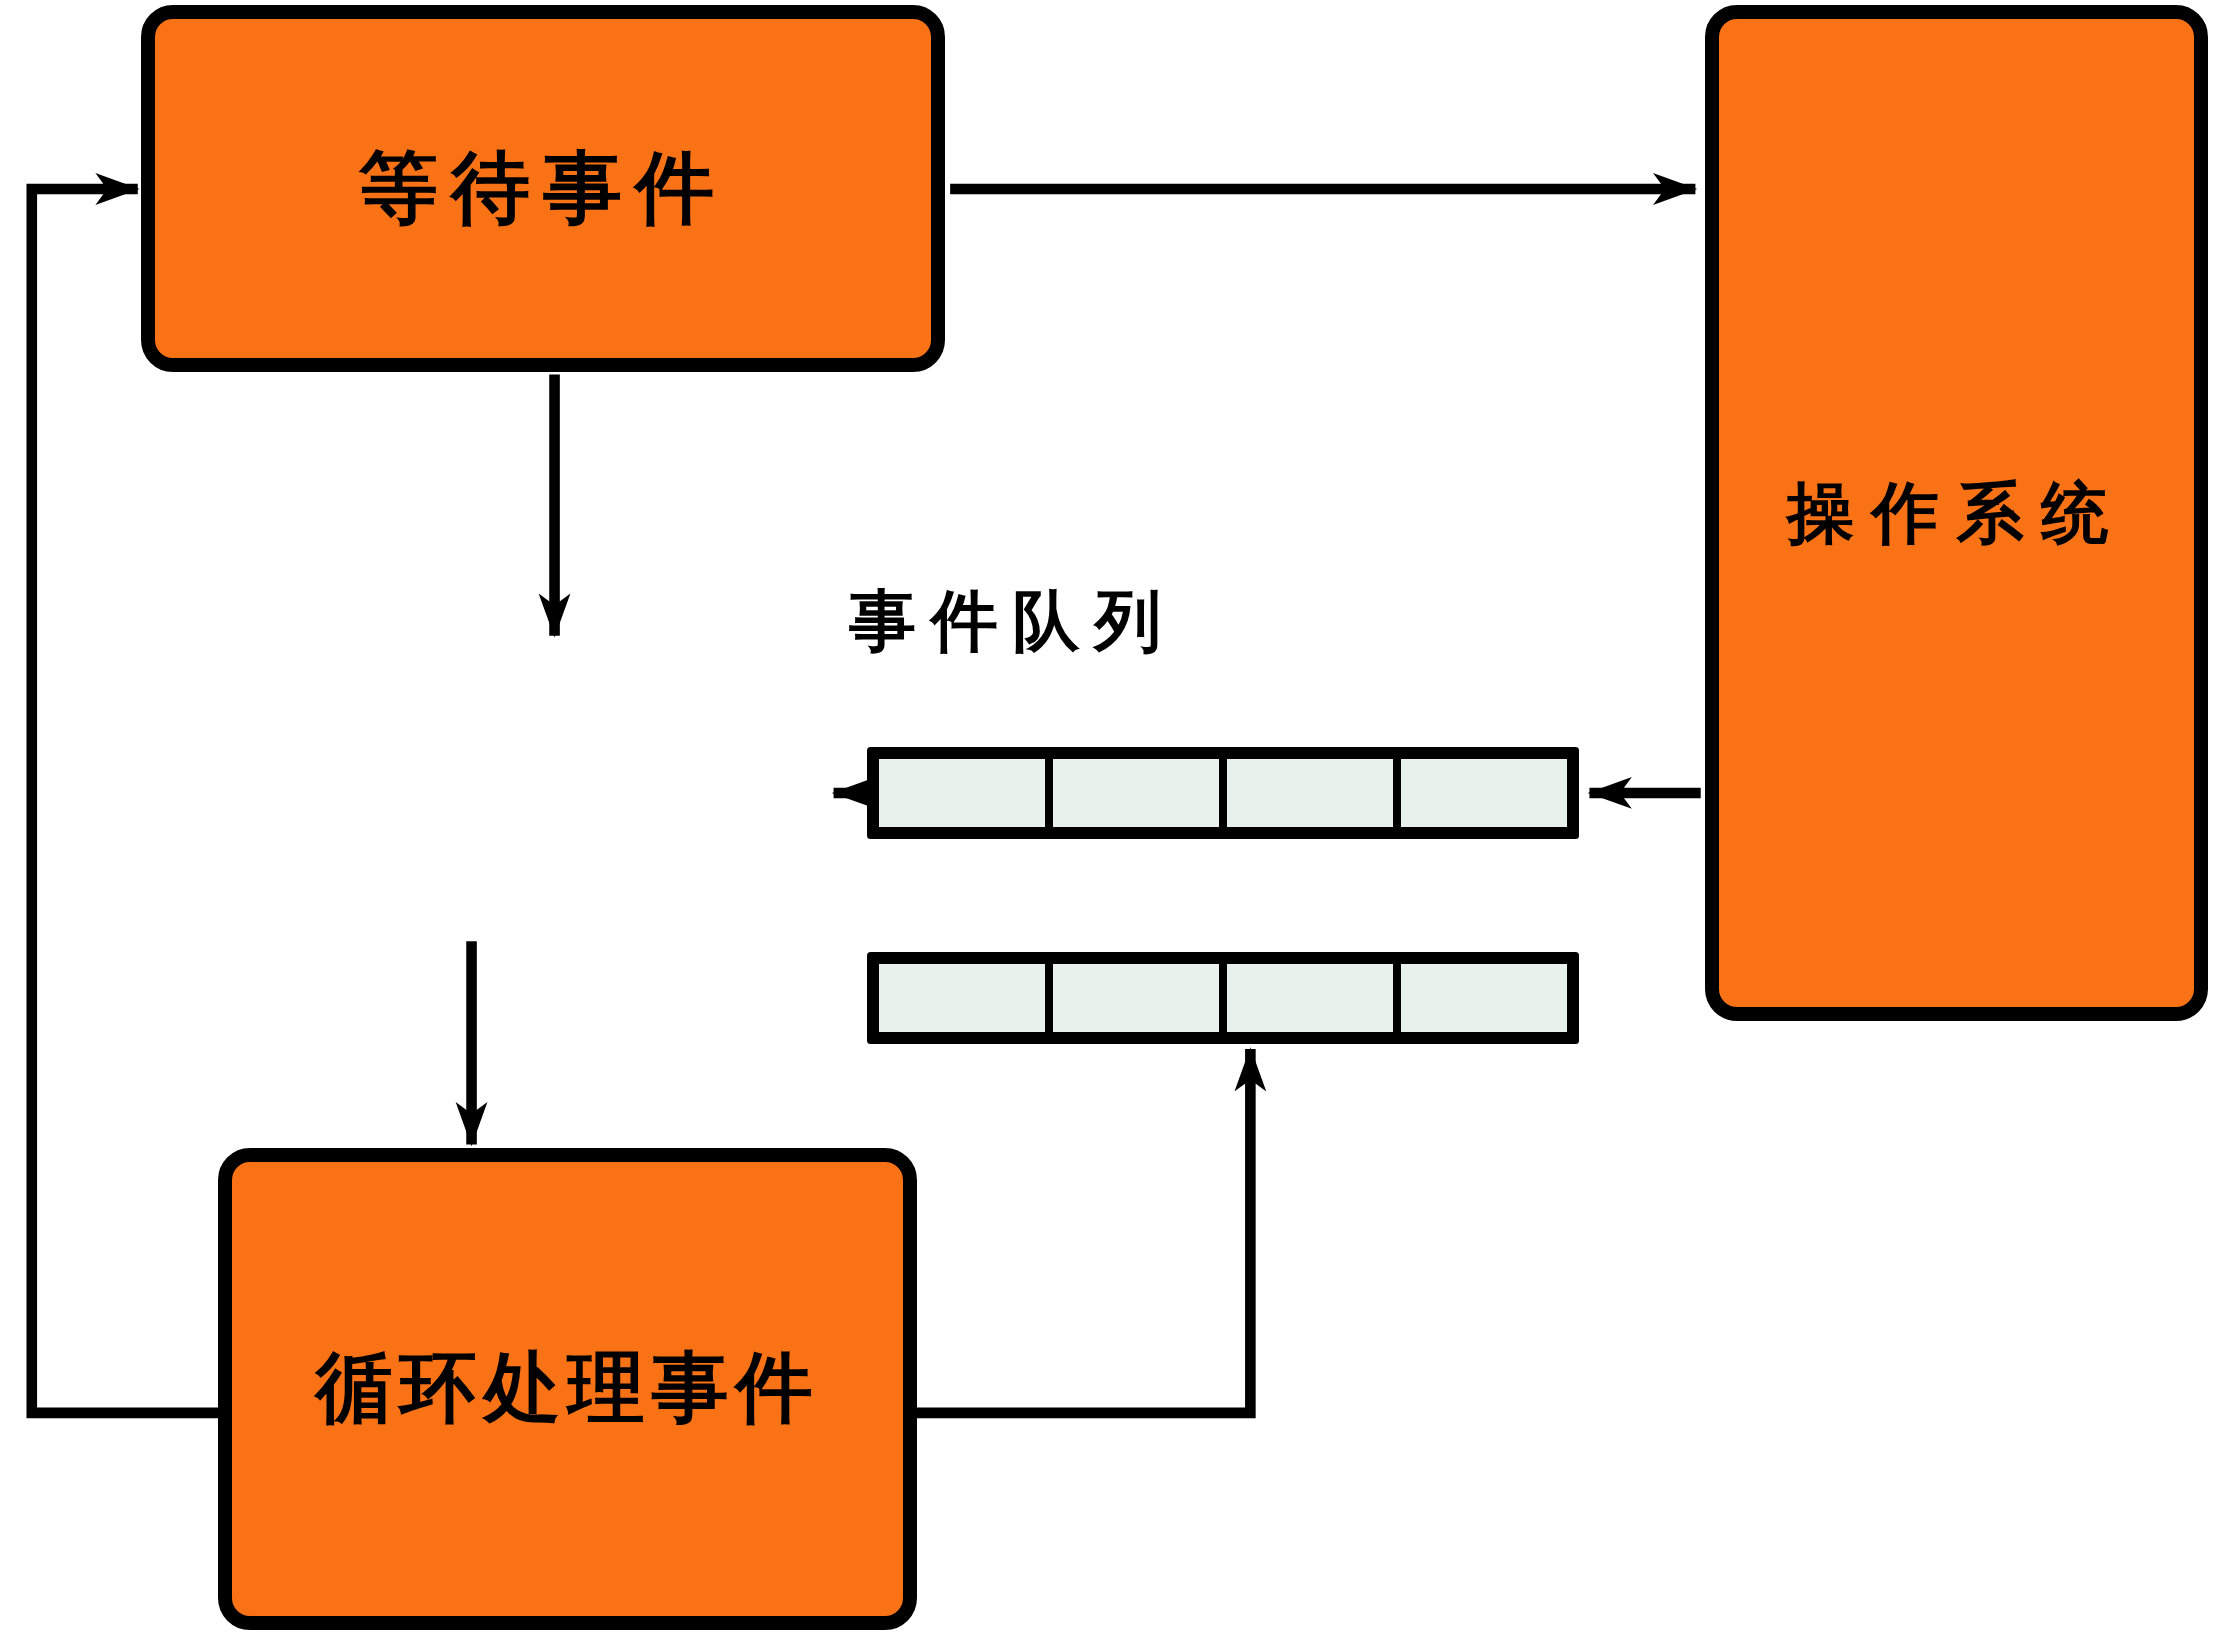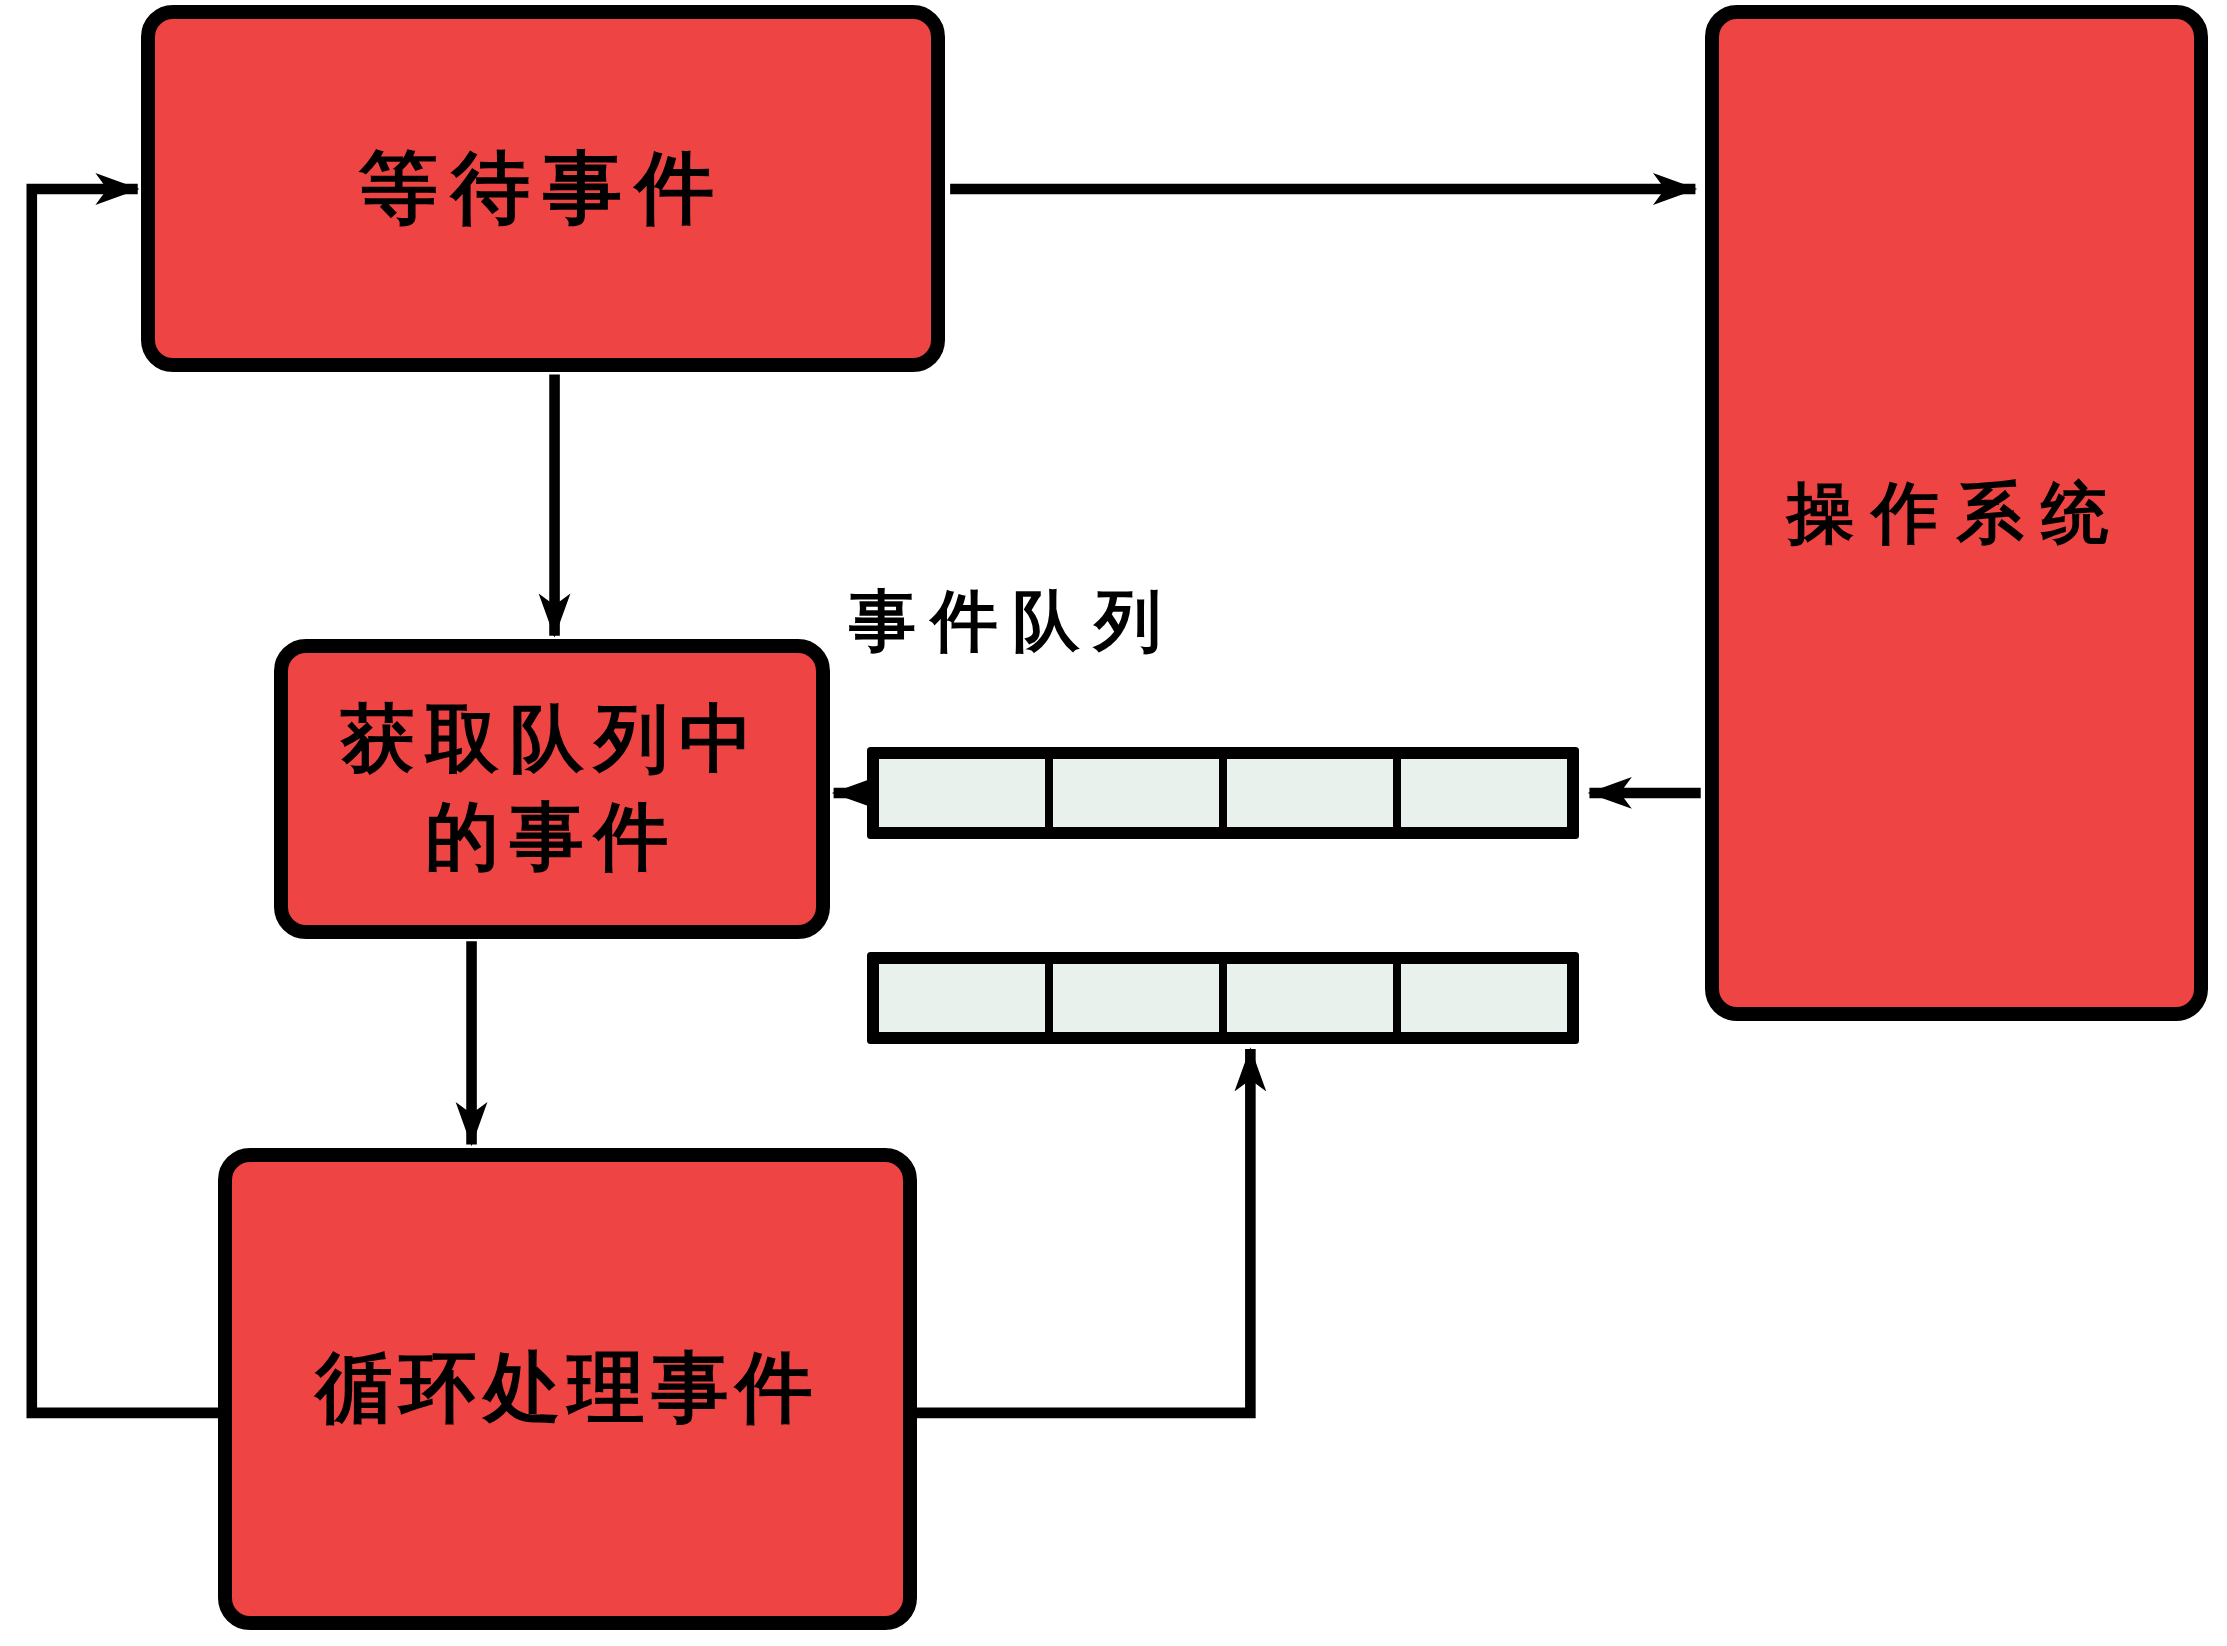--- a/index.html
+++ b/index.html
@@ -1,20 +1,20 @@
 <!DOCTYPE html>
 <html style="font-size:9.4px"><head>
 <meta charset="utf-8">
 <style>
   html,body{margin:0;padding:0;background:#ffffff;}
   body{width:2227px;height:1646px;overflow:hidden;position:relative;
        font-family:"Liberation Serif","DejaVu Serif",serif;color:#000;}
   .canvas{position:absolute;left:0;top:0;width:2227px;height:1646px;}
   .arrows{position:absolute;left:0;top:0;width:2227px;height:1646px;pointer-events:none;}
-  .node{position:absolute;background:#ef4444;border:14px solid #000;border-radius:32px;
+  .node{position:absolute;background:#f97316;border:14px solid #000;border-radius:32px;
         box-sizing:border-box;display:flex;align-items:center;justify-content:center;
         text-align:center;font-weight:600;}
   #box-wait{left:141px;top:5.3px;width:804px;height:367px;font-size:79px;letter-spacing:13px;}
   #box-os{left:1705px;top:5.3px;width:503px;height:1016px;font-size:67px;letter-spacing:17.7px;}
   #box-get{left:274px;top:639px;width:556px;height:300px;font-size:74px;letter-spacing:10.6px;
            flex-direction:column;line-height:1.32;}
   #box-loop{left:218px;top:1148px;width:699px;height:482px;font-size:77px;letter-spacing:7px;}
   .queue{position:absolute;background:#000;box-sizing:border-box;padding:12.4px;
          display:flex;gap:8.8px;border-radius:3.5px;}
   #queue-top{left:867px;top:747px;width:712px;height:92px;}
@@ -46,24 +46,20 @@
   </svg>
 
   <div class="node" id="box-wait">
     <span class="cn">等待事件</span>
   </div>
 
   <div class="node" id="box-os">
     <span class="cn">操作系统</span>
   </div>
 
-  <div class="node" id="box-get">
-    <span class="cn">获取队列中</span>
-    <span class="cn">的事件</span>
-  </div>
 
   <div class="node" id="box-loop">
     <span class="cn">循环处理事件</span>
   </div>
 
   <div class="floating-label" id="label-event-queue">事件队列</div>
 
   <div class="queue" id="queue-top">
       <div class="qcell"></div>
       <div class="qcell"></div>

